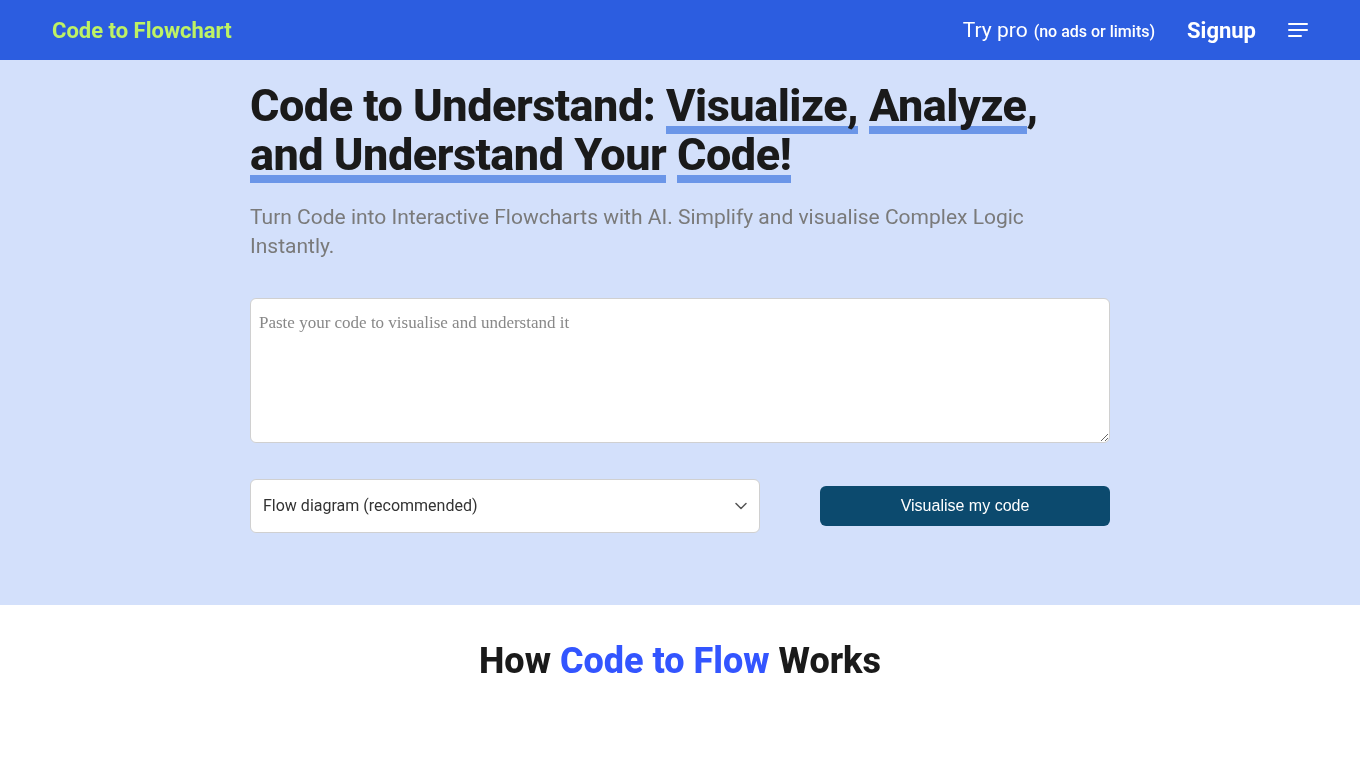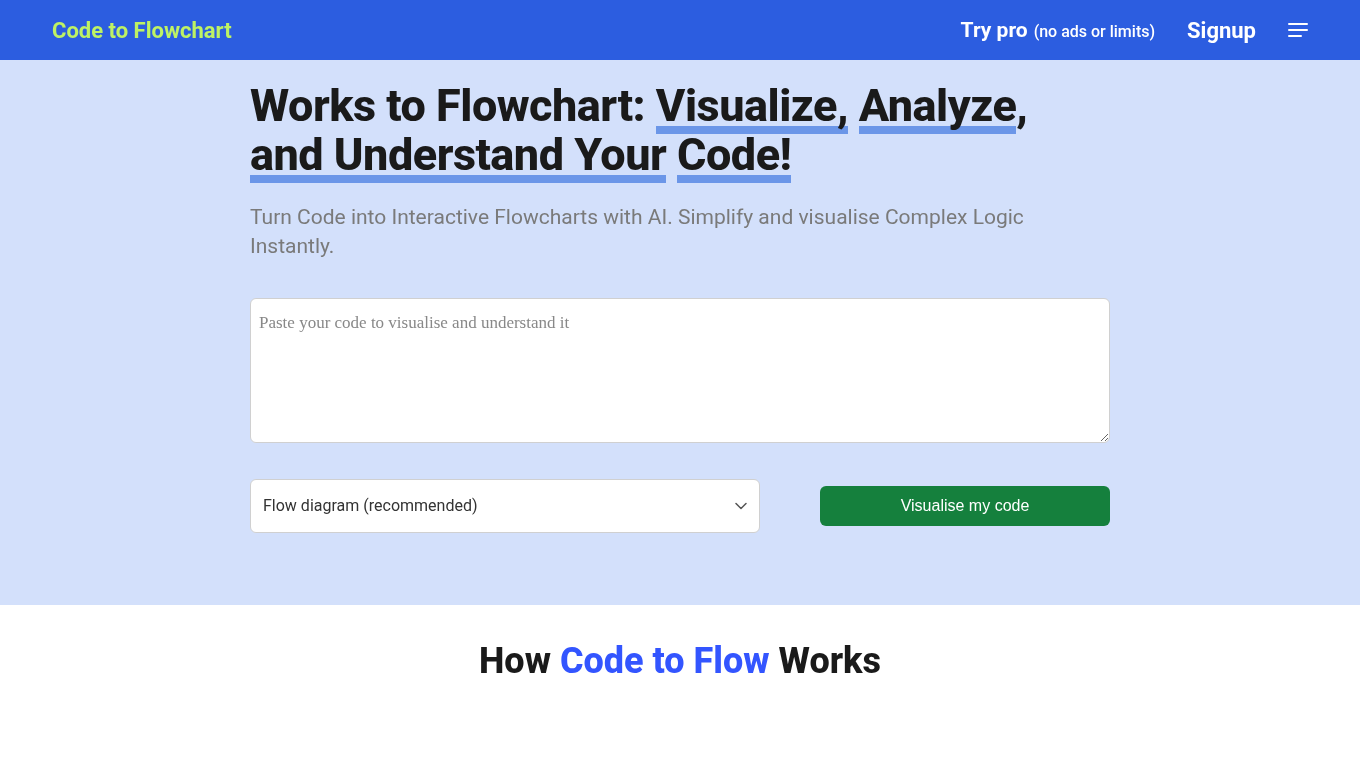--- a/index.html
+++ b/index.html
@@ -31,21 +31,21 @@
       gap: 32px;
     }
     .try-pro {
       font-size: 21px;
       color: #ffffff;
       display: flex;
       align-items: baseline;
       gap: 6px;
     }
     .try-pro-main {
-      font-weight: 700;
+      font-weight: 400;
     }
     .try-pro-sub {
       font-size: 16px;
       font-weight: 500;
     }
     .signup {
       font-size: 22px;
       color: #ffffff;
       font-weight: 700;
     }
@@ -145,21 +145,21 @@
       flex: 1;
     }
     .chevron {
       width: 12px;
       height: 12px;
       display: flex;
       align-items: center;
       justify-content: center;
     }
     .visualise-btn {
-      background: #15803d;
+      background: #0c4a6e;
       color: #ffffff;
       border: none;
       height: 40px;
       padding: 0 28px;
       font-size: 16px;
       font-weight: 500;
       border-radius: 6px;
       cursor: pointer;
       width: 290px;
       margin-left: 44px;
@@ -193,21 +193,21 @@
       <span></span>
       <span></span>
       <span></span>
     </div>
   </div>
 </header>
 
 <section class="hero">
   <div class="container">
     <h1 class="hero-title">
-      <span>Works to Flowchart: </span><span style="position:relative; z-index:1;"><span class="underline">Visualize,</span></span>
+      <span>Code to Understand: </span><span style="position:relative; z-index:1;"><span class="underline">Visualize,</span></span>
       <span style="position:relative; z-index:1;"><span class="underline">Analyze</span></span><span>, </span><span style="position:relative; z-index:1;"><span class="underline">and Understand Your</span></span>
       <span style="position:relative; z-index:1;"><span class="underline">Code!</span></span>
     </h1>
     <p class="hero-subtitle">Turn Code into Interactive Flowcharts with AI. Simplify and visualise Complex Logic Instantly.</p>
     <textarea class="code-input" placeholder="Paste your code to visualise and understand it" style=""></textarea>
     <div class="controls">
       <div class="select-wrapper">
         <span class="select-text">Flow diagram (recommended)</span>
         <span class="chevron">
           <svg width="12" height="8" viewBox="0 0 12 8" fill="none">

